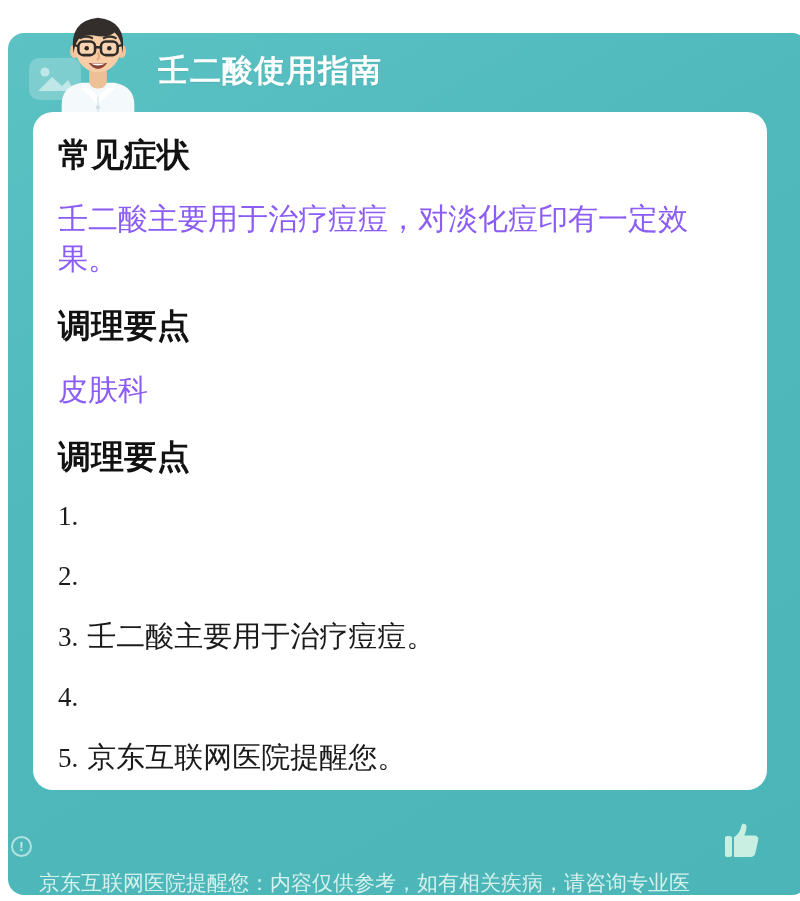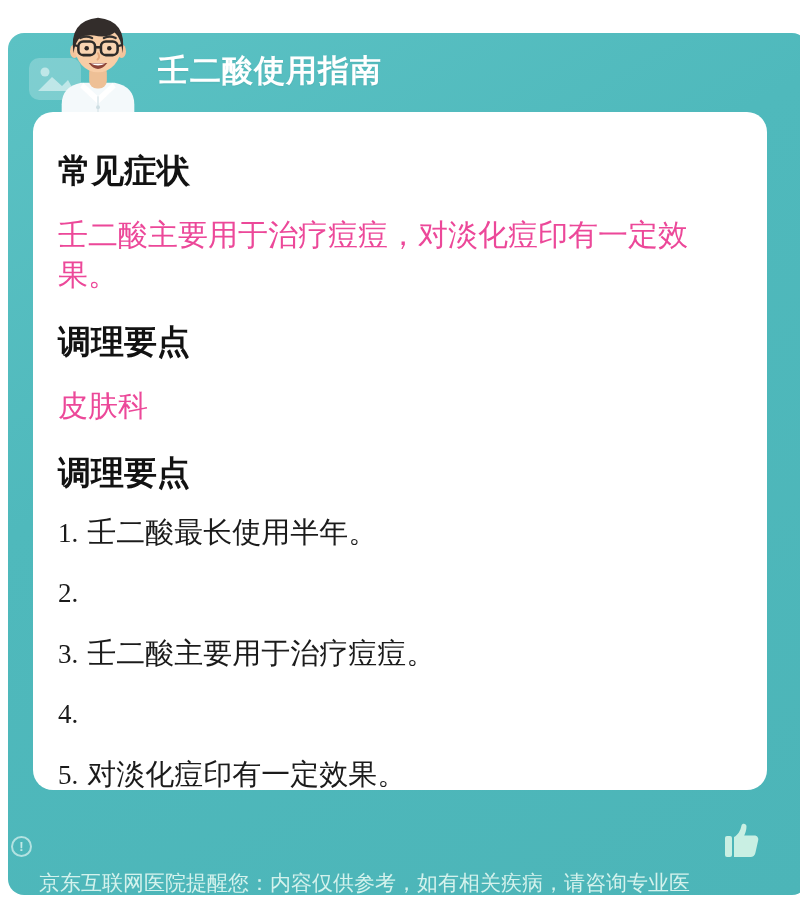--- a/index.html
+++ b/index.html
@@ -20,28 +20,28 @@
   }
   .title {
     position:absolute; left:150px; top:20px; z-index:3;
     font-size:31px; font-weight:700; color:#ffffff; letter-spacing:1px;
     line-height:36px; text-shadow:0 1px 2px rgba(0,0,0,0.06);
   }
 
   
   .card {
     position:absolute; left:25px; top:79px; width:734px; height:678px; z-index:2;
-    background:#ffffff; border-radius:20px; padding:16px 25px; overflow:hidden;
+    background:#ffffff; border-radius:20px; padding:0 25px; overflow:hidden;
   }
   .card h2 {
     font-size:33px; line-height:38px; font-weight:700; color:#121212; margin:28px 0 0;
   }
   .card h2.first { margin-top:24px; }
   .card p.body-text {
-    font-size:30px; line-height:40px; color:#ec4899; margin:25px 0 0;
+    font-size:30px; line-height:40px; color:#8b5cf6; margin:25px 0 0;
   }
   .card ol { list-style:none; margin:23px 0 0; padding:0; }
   .card li {
     display:flex; align-items:baseline; margin-bottom:26px;
     font-size:29px; line-height:34px; color:#1b1b1b;
   }
   .card li .num {
     font-family:"Liberation Serif","DejaVu Serif",serif;
     font-size:27px; margin-right:9px; color:#1b1b1b; flex:0 0 auto;
   }
@@ -100,35 +100,34 @@
     <h2 class="first">常见症状</h2>
     <p class="body-text">壬二酸主要用于治疗痘痘，对淡化痘印有一定效果。</p>
 
     <h2>调理要点</h2>
     <p class="body-text">皮肤科</p>
 
     <h2>调理要点</h2>
     <ol>
       <li>
         <span class="num">1.</span>
-        <span class="li-text">壬二酸最长使用半年。</span>
       </li>
       <li>
         <span class="num">2.</span>
       </li>
       <li>
         <span class="num">3.</span>
         <span class="li-text">壬二酸主要用于治疗痘痘。</span>
       </li>
       <li>
         <span class="num">4.</span>
       </li>
       <li>
         <span class="num">5.</span>
-        <span class="li-text">对淡化痘印有一定效果。</span>
+        <span class="li-text">京东互联网医院提醒您。</span>
       </li>
     </ol>
   </div>
 
   <div class="footer">
     <div class="info-icon">
       <span>!</span>
     </div>
     <p class="disclaimer">京东互联网医院提醒您：内容仅供参考，如有相关疾病，请咨询专业医生，获取最适合您的治疗方案</p>
     <svg class="thumb-icon" viewBox="0 0 40 38">

